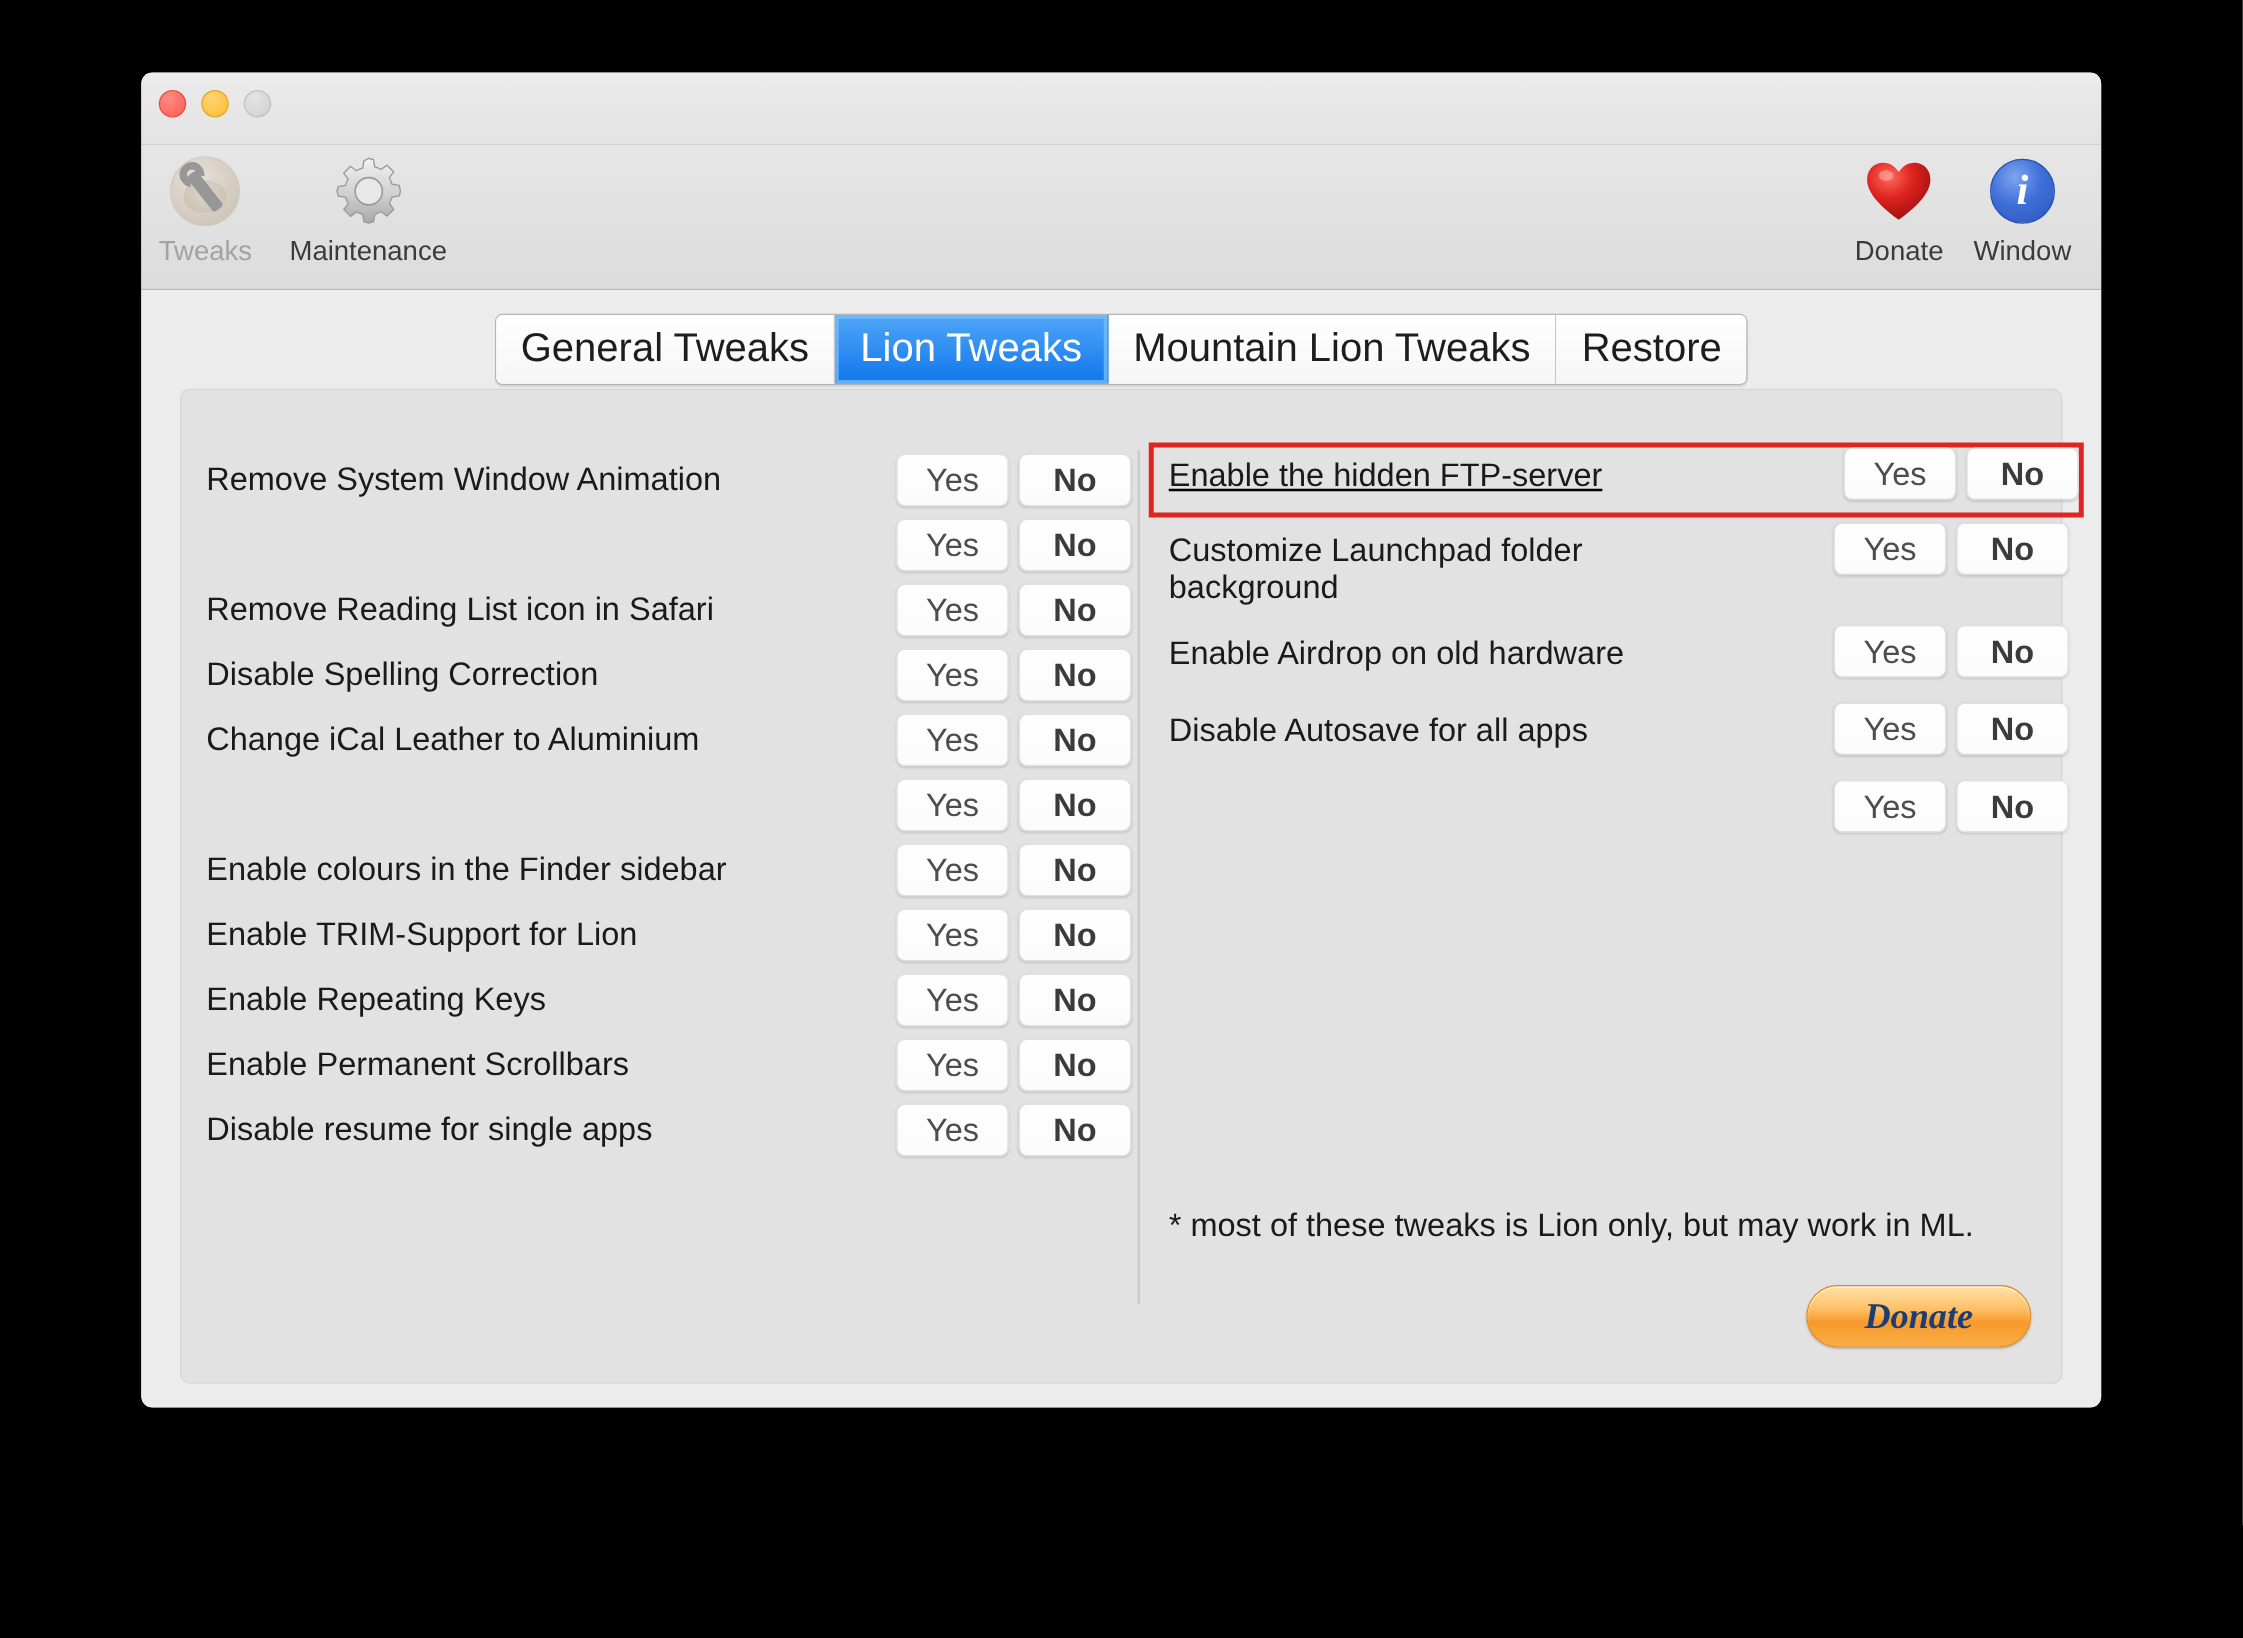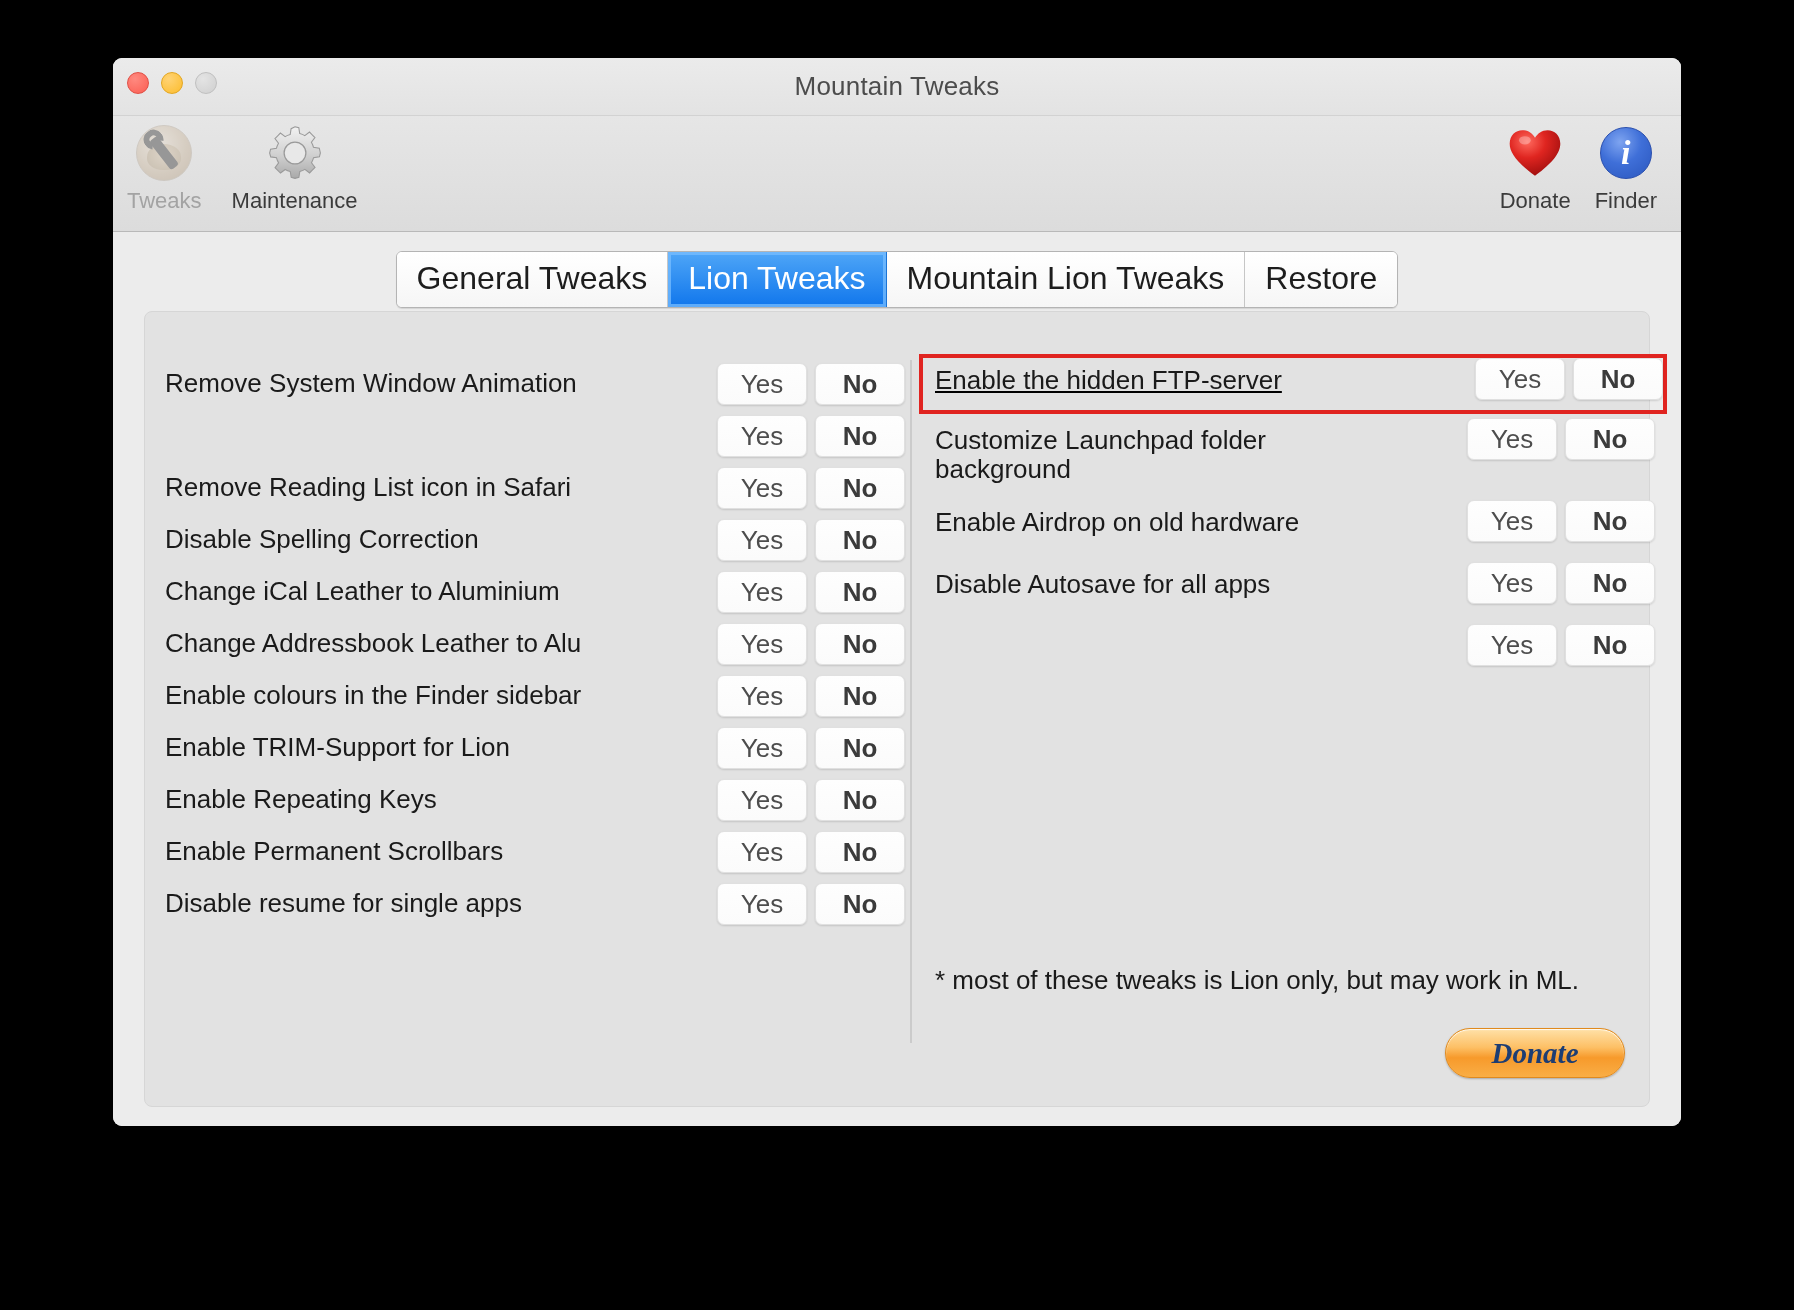--- a/index.html
+++ b/index.html
@@ -221,21 +221,20 @@
 <body>
 
 <div id="window">
 
   <div id="titlebar">
     <div id="traffic">
       <div class="light red"></div>
       <div class="light yellow"></div>
       <div class="light gray"></div>
     </div>
-    <div id="win-title">Mountain Tweaks</div>
   </div>
 
   <div id="toolbar">
 
     <div class="tb-group" id="tb-left">
 
       <div class="tb-item dim">
         <div class="tb-icon">
           <div class="icon-tweaks">
               <div class="wrench"></div>
@@ -280,21 +279,21 @@
             <ellipse cx="20" cy="14" rx="7" ry="5" fill="#ffffff" opacity=".30"></ellipse>
           </svg>
         </div>
         <div class="tb-label">Donate</div>
       </div>
 
       <div class="tb-item">
         <div class="tb-icon">
           <div class="icon-about">i</div>
         </div>
-        <div class="tb-label">Finder</div>
+        <div class="tb-label">Window</div>
       </div>
     </div>
   </div>
 
   <div id="content">
 
     <div id="tabbar">
       <div class="tabs">
         <div class="tab">General Tweaks</div>
         <div class="tab active">Lion Tweaks</div>
@@ -342,21 +341,20 @@
 
         <div class="row">
           <div class="row-label">Change iCal Leather to Aluminium</div>
           <div class="btns">
             <div class="btn yes">Yes</div>
             <div class="btn no">No</div>
           </div>
         </div>
 
         <div class="row">
-          <div class="row-label">Change Addressbook Leather to Alu</div>
           <div class="btns">
             <div class="btn yes">Yes</div>
             <div class="btn no">No</div>
           </div>
         </div>
 
         <div class="row">
           <div class="row-label">Enable colours in the Finder sidebar</div>
           <div class="btns">
             <div class="btn yes">Yes</div>

